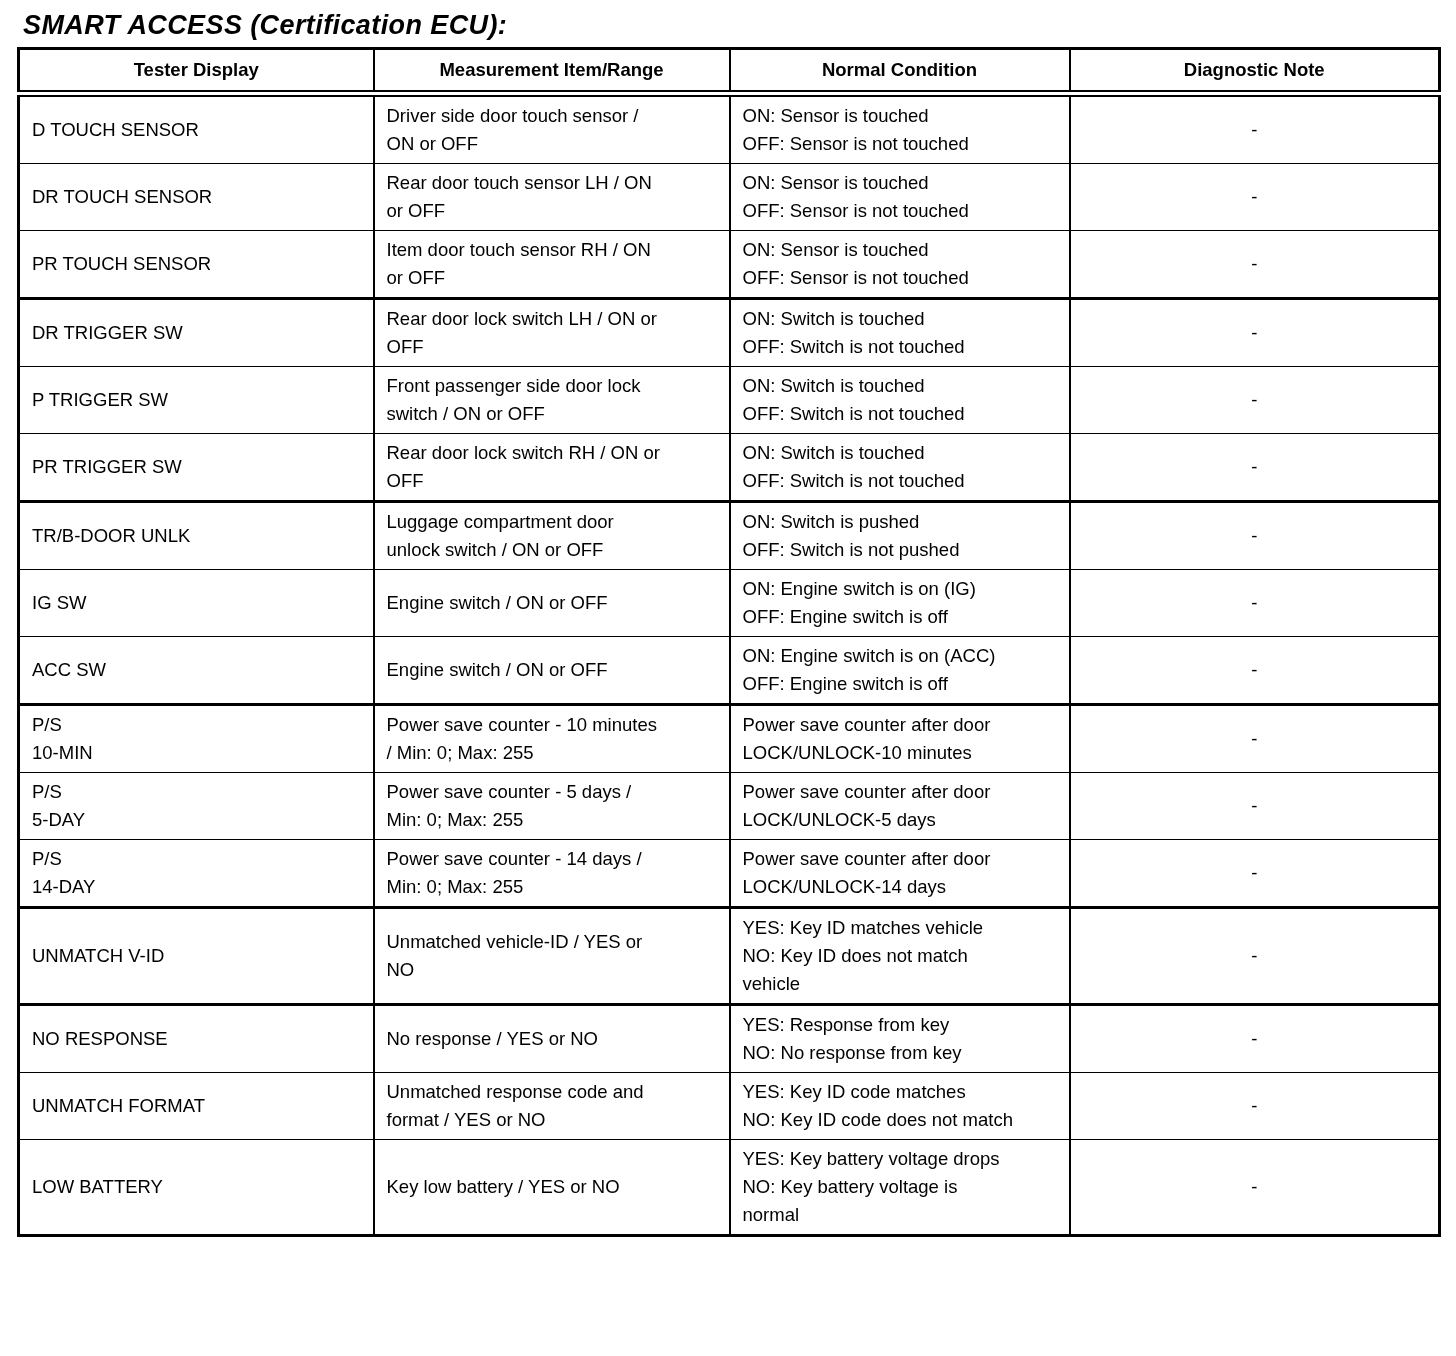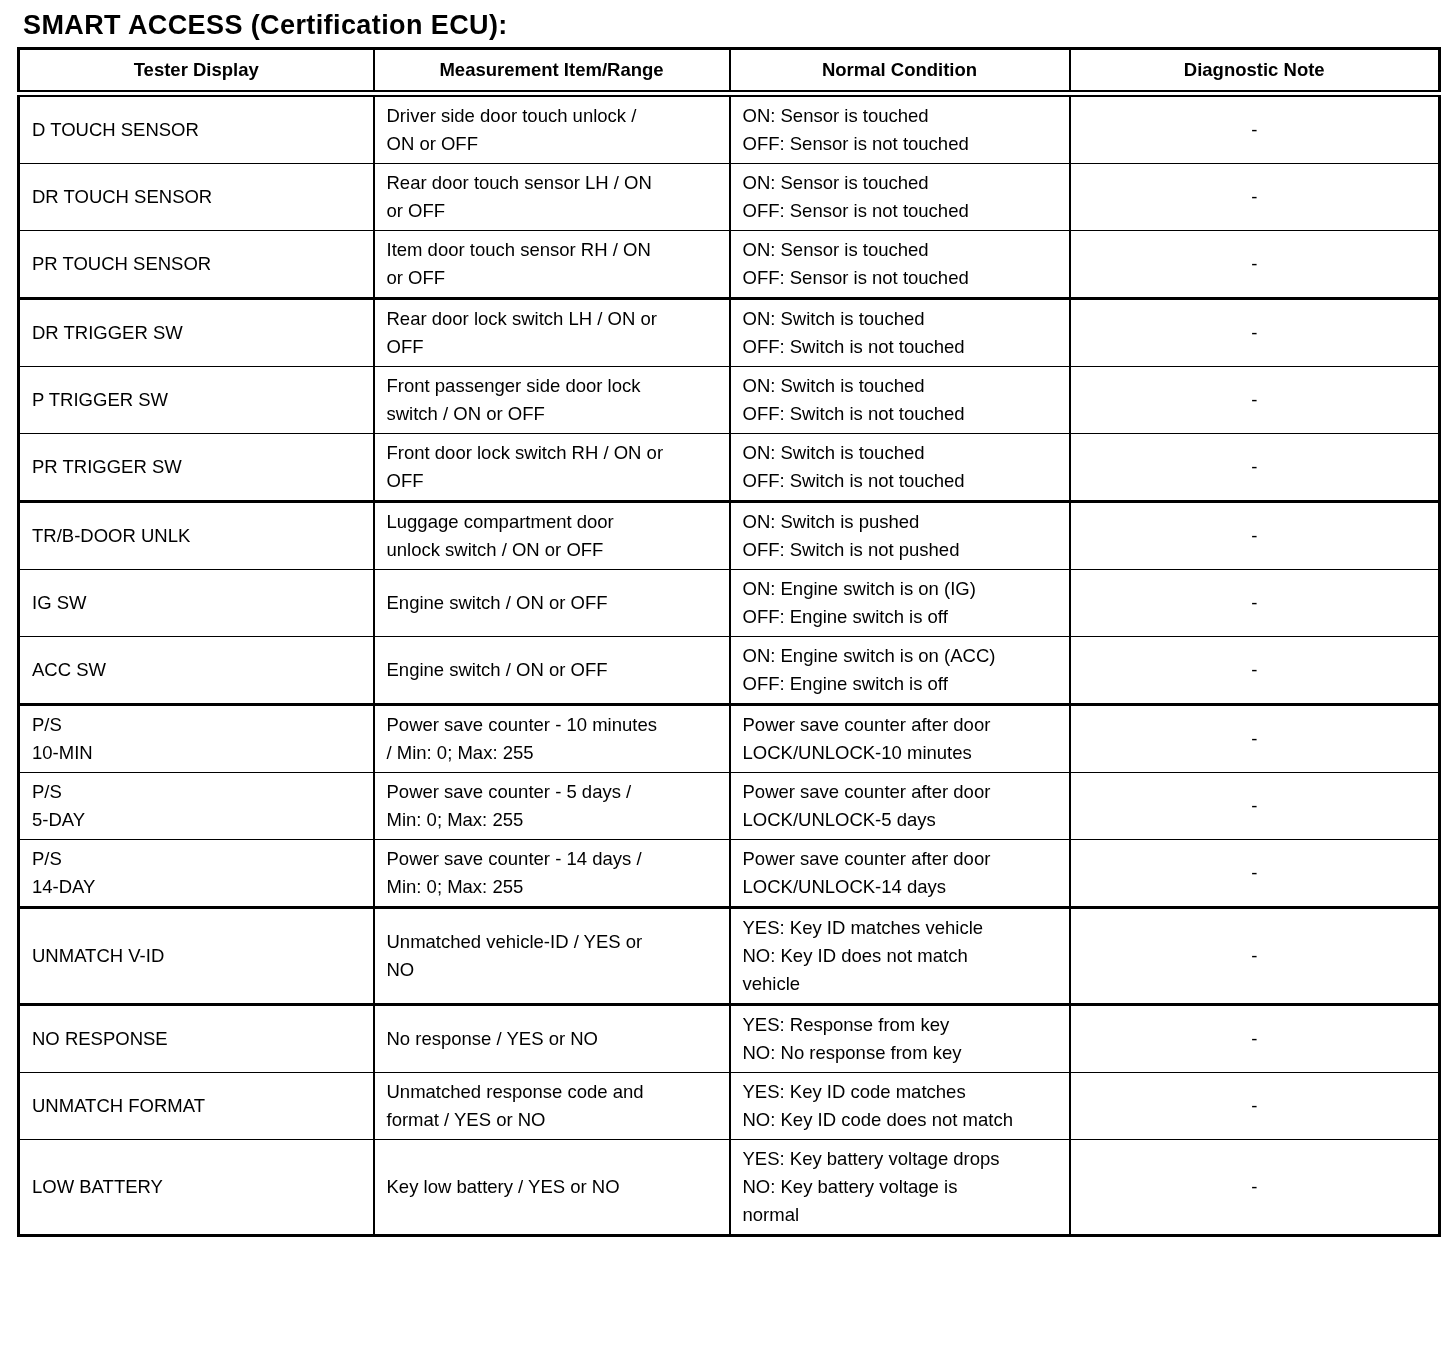--- a/index.html
+++ b/index.html
@@ -13,20 +13,21 @@
   .page { width: 1456px; min-height: 1356px; background: #ffffff; }
 
   .doc-title {
     margin: 0;
     padding: 9px 0 6px 23px;
     font-size: 27px;
     font-weight: bold;
     letter-spacing: 0.4px;
     line-height: 32px;
     color: #000000;
+    font-style: italic;
   }
 
   table.diag-table {
     margin-left: 17px;
     width: 1421px;
     border-collapse: collapse;
     table-layout: fixed;
     border: 3px solid #000000;
     background: #ffffff;
   }
@@ -83,21 +84,21 @@
       <tr>
         <th class="col-header">Tester Display</th>
         <th class="col-header">Measurement Item/Range</th>
         <th class="col-header">Normal Condition</th>
         <th class="col-header">Diagnostic Note</th>
       </tr>
     </thead>
     <tbody>
         <tr>
     <td class="cell">D TOUCH SENSOR</td>
-    <td class="cell">Driver side door touch unlock /
+    <td class="cell">Driver side door touch sensor /
 ON or OFF</td>
     <td class="cell">ON: Sensor is touched
 OFF: Sensor is not touched</td>
     <td class="cell note">-</td>
   </tr>
         <tr>
     <td class="cell">DR TOUCH SENSOR</td>
     <td class="cell">Rear door touch sensor LH / ON
 or OFF</td>
     <td class="cell">ON: Sensor is touched
@@ -123,21 +124,21 @@
         <tr>
     <td class="cell">P TRIGGER SW</td>
     <td class="cell">Front passenger side door lock
 switch / ON or OFF</td>
     <td class="cell">ON: Switch is touched
 OFF: Switch is not touched</td>
     <td class="cell note">-</td>
   </tr>
         <tr class="group-end">
     <td class="cell">PR TRIGGER SW</td>
-    <td class="cell">Front door lock switch RH / ON or
+    <td class="cell">Rear door lock switch RH / ON or
 OFF</td>
     <td class="cell">ON: Switch is touched
 OFF: Switch is not touched</td>
     <td class="cell note">-</td>
   </tr>
         <tr>
     <td class="cell">TR/B-DOOR UNLK</td>
     <td class="cell">Luggage compartment door
 unlock switch / ON or OFF</td>
     <td class="cell">ON: Switch is pushed

